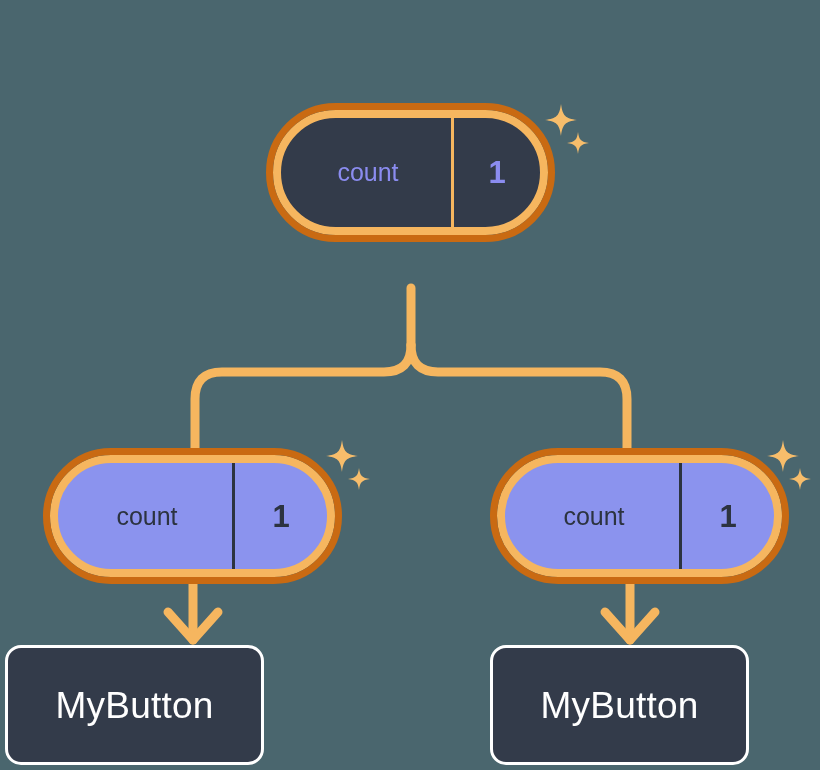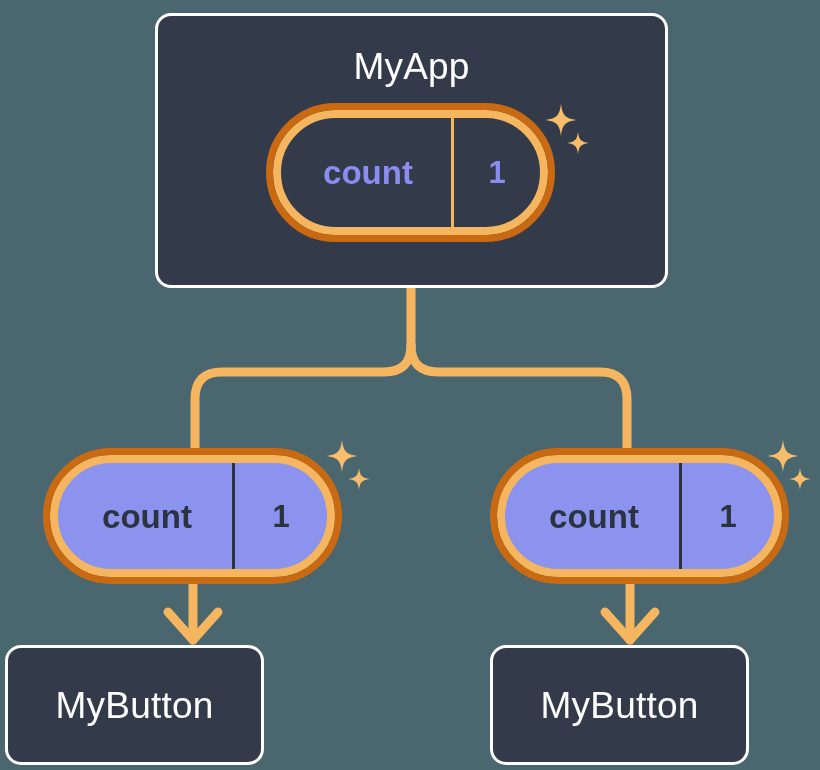--- a/index.html
+++ b/index.html
@@ -85,22 +85,22 @@
   }
   .pill-name, .pill-value {
     display: flex;
     align-items: center;
     justify-content: center;
     line-height: 1;
     white-space: nowrap;
   }
   .pill-name {
     flex: 1 1 auto;
-    font-size: 33px;
-    font-weight: 700;
+    font-size: 25px;
+    font-weight: 400;
   }
   .pill-value {
     flex: 0 0 auto;
     font-size: 31px;
     font-weight: 700;
   }
 
   
   #pill-app {
     left: 273px;
@@ -149,23 +149,20 @@
 
     <g fill="none" stroke="#f6b65f" stroke-width="9" stroke-linecap="round" stroke-linejoin="round">
       <path d="M 193 578 L 193 640"></path>
       <path d="M 168 612 L 193 640 L 218 612"></path>
 
       <path d="M 630 578 L 630 640"></path>
       <path d="M 605 612 L 630 640 L 655 612"></path>
     </g>
   </svg>
 
-  <div class="comp-box" id="app-card">
-    <div class="comp-title">MyApp</div>
-  </div>
 
   <div class="pill" id="pill-app">
     <div class="pill-name">count</div>
     <div class="pill-value">1</div>
   </div>
 
   <svg class="sparkle" style="left:543px; top:104px;" width="46" height="52" viewBox="0 0 46 52">
     <path d="M18 0 C19.6 11.8 22.2 14.4 34 16 C22.2 17.6 19.6 20.2 18 32 C16.4 20.2 13.8 17.6 2 16 C13.8 14.4 16.4 11.8 18 0 Z" fill="#f7bd6b"></path>
     <path d="M35 28 C36.1 36 37.9 37.8 46 39 C37.9 40.2 36.1 42 35 50 C33.9 42 32.1 40.2 24 39 C32.1 37.8 33.9 36 35 28 Z" fill="#f7bd6b"></path>
   </svg>

